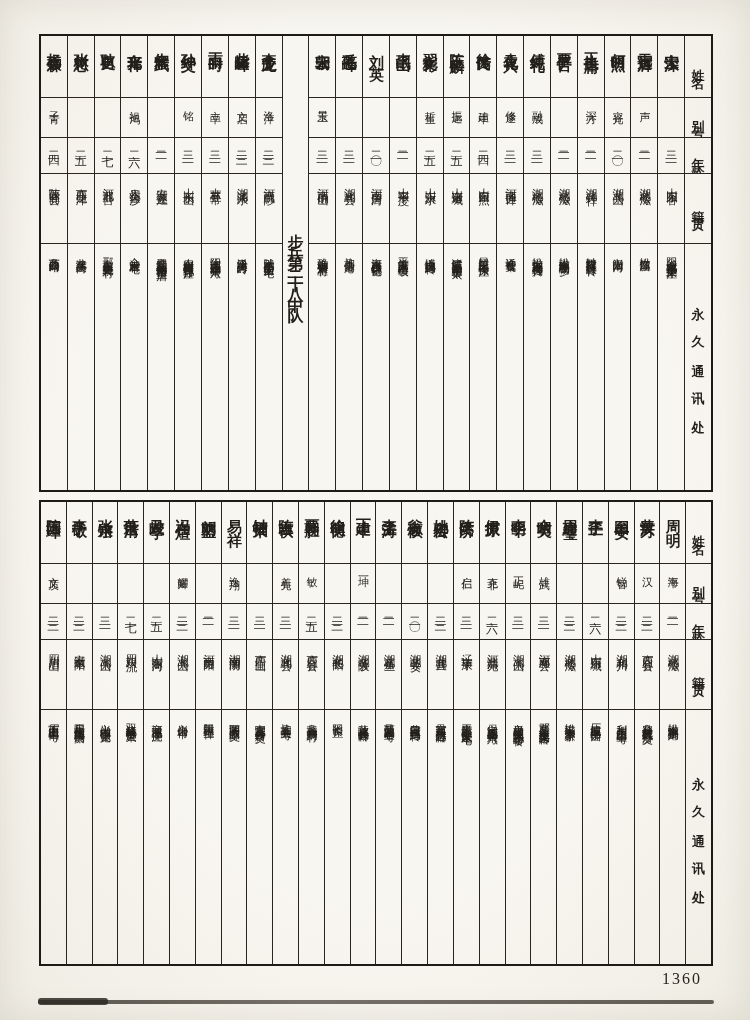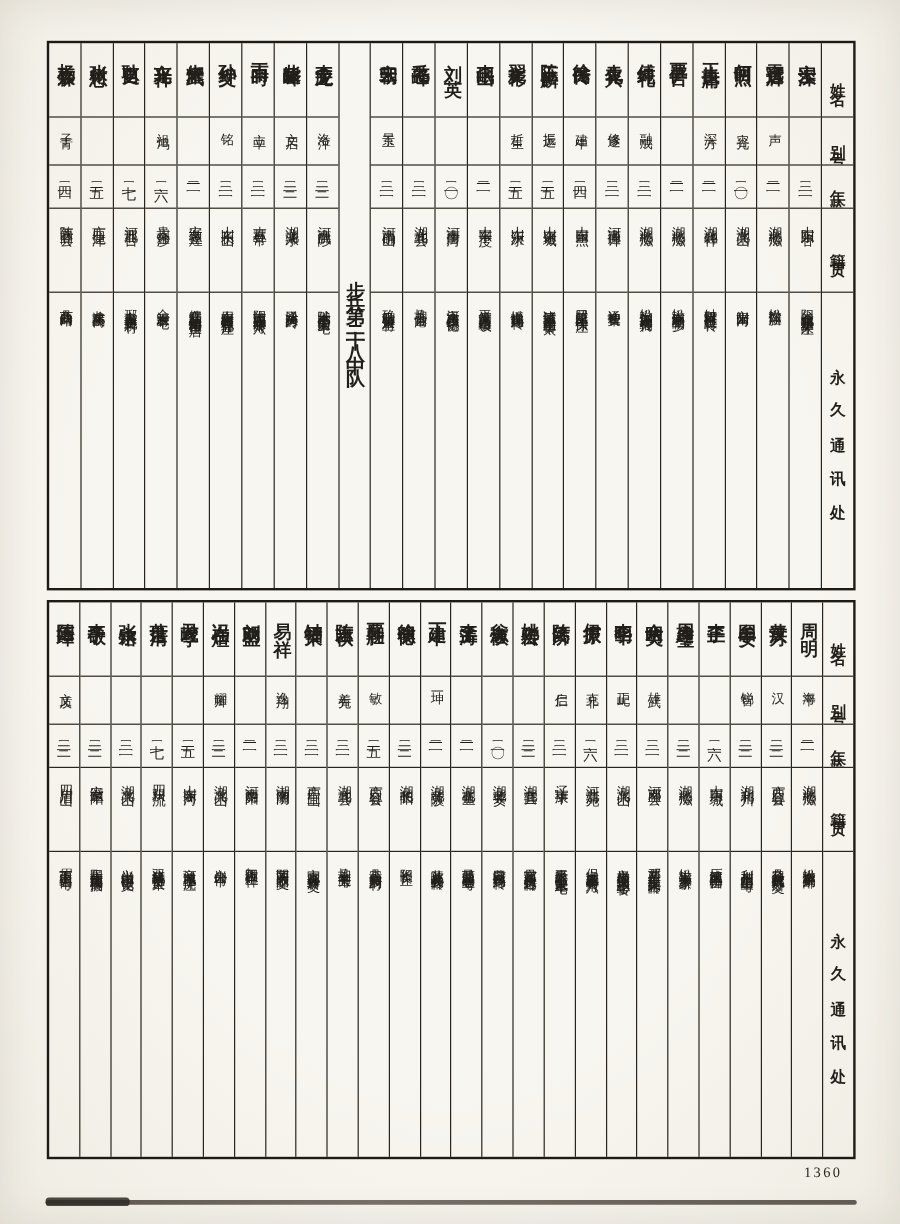--- a/index.html
+++ b/index.html
@@ -49,21 +49,21 @@
   .header-col .cell > span{font-weight:bold;font-size:13px;letter-spacing:.55em;}
   .header-col .c-addr > span{font-size:13px;letter-spacing:2.2em;}
   
   .title-col{display:flex;justify-content:center;align-items:center;}
   .title-col .title-text{
     writing-mode:vertical-rl;text-orientation:upright;
     font-size:16px;font-weight:bold;letter-spacing:.65em;line-height:1;
   }
   .page-number{
     position:absolute;top:970px;right:48px;
-    font-size:12px;letter-spacing:2px;color:#2a261f;
+    font-size:16px;letter-spacing:2px;color:#2a261f;
   }
   .scan-bar{
     position:absolute;top:1000px;left:38px;width:676px;height:4px;
     background:linear-gradient(to right,#35312a,#555047 40%,#3c3830);
     border-radius:2px;opacity:.8;
   }
   .scan-blot{
     position:absolute;top:998px;left:38px;width:70px;height:7px;
     background:#2e2a24;border-radius:3px;opacity:.85;
   }

